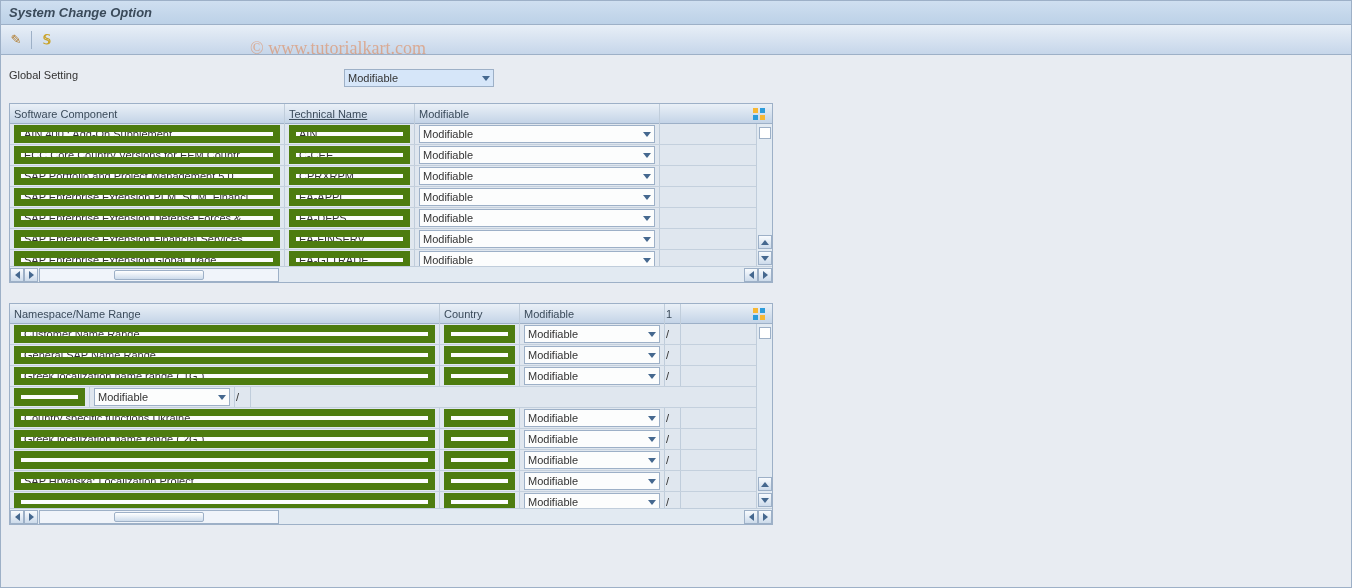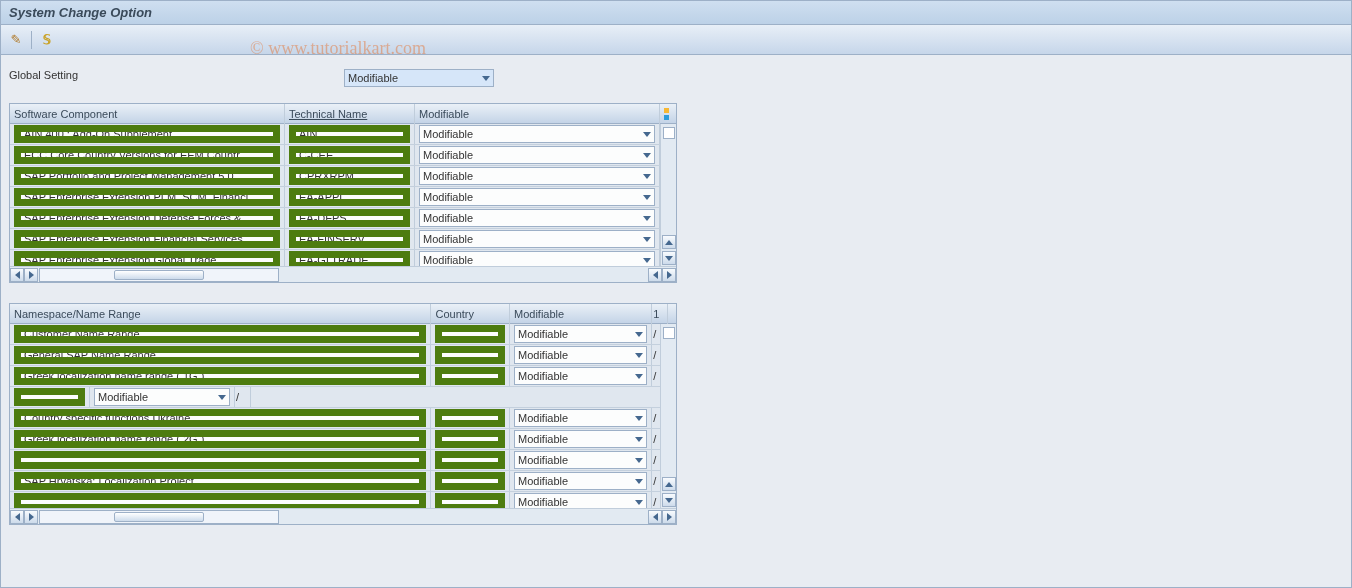--- a/index.html
+++ b/index.html
@@ -76,21 +76,21 @@
     width: 0; height: 0;
     border-left: 4px solid transparent;
     border-right: 4px solid transparent;
     border-top: 5px solid #45688f;
   }
   
   .tablewrap {
     border: 1px solid #9db0c7;
     background: #dde5ec;
     margin-bottom: 10px;
-    width: 668px;
+    width: 764px;
     position: relative;
     padding-bottom: 8px; 
   }
   .thead {
     display: flex;
     background: linear-gradient(#eaf0f7,#c4d4e7);
     border-bottom: 1px solid #9db0c7;
     height: 20px;
   }
   .th, .td {

